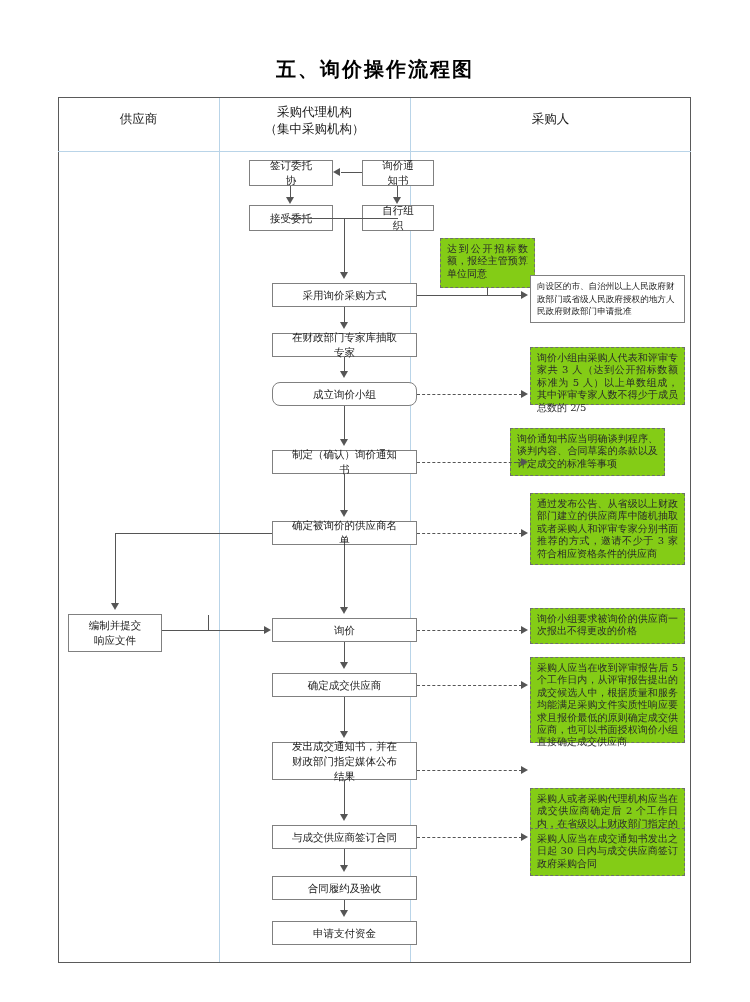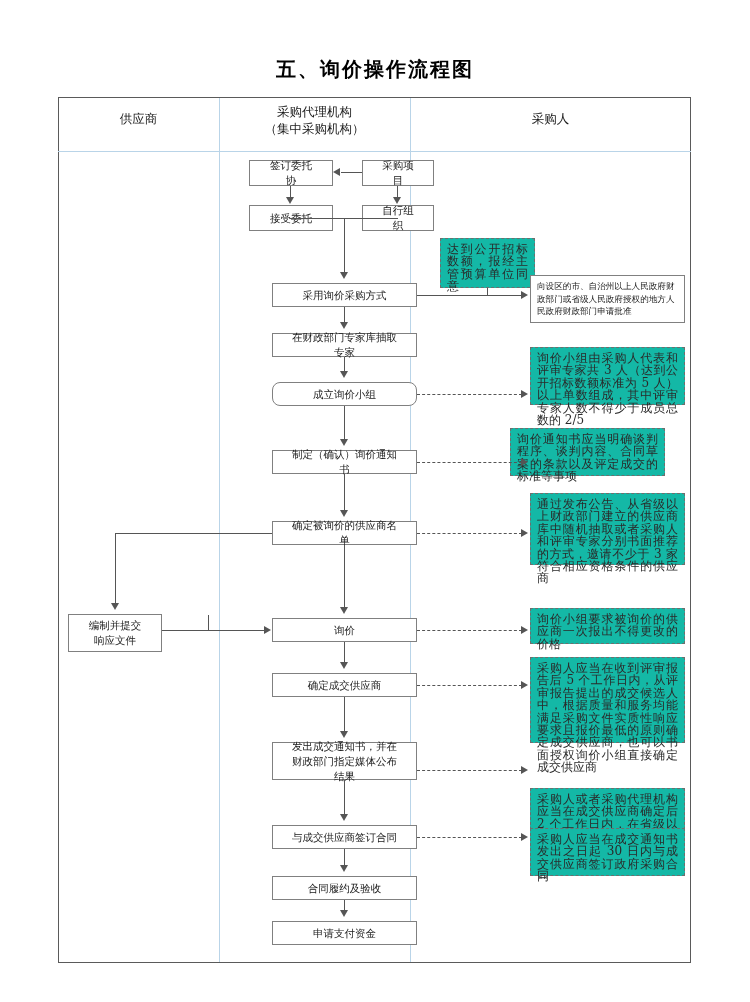--- a/index.html
+++ b/index.html
@@ -45,22 +45,22 @@
     border:1px solid #808080;background:#ffffff;
     display:flex;align-items:center;justify-content:center;text-align:center;
     font-size:10.5px;line-height:15px;color:#1b1b1b;
     font-family:"DejaVu Serif","Liberation Serif",serif;
     padding:2px 15px;
   }
 
   
   .note{
     position:absolute;box-sizing:border-box;
-    border:1px dashed #6e6e6e;background:#14b8a6;
-    font-size:12px;line-height:12.4px;color:#2a2a2a;
+    border:1px dashed #6e6e6e;background:#84cc16;
+    font-size:10px;line-height:12.4px;color:#2a2a2a;
     font-family:"DejaVu Serif","Liberation Serif",serif;
     padding:4px 6px;text-align:justify;
   }
 
   
   .ln{position:absolute;background:#555;}
   .ln.v{width:1.4px;}
   .ln.h{height:1.4px;}
   .dash-h{position:absolute;height:0;border-top:1.3px dashed #555;}
 
@@ -83,21 +83,21 @@
   <div class="vdiv c2"></div>
 
   <div class="colhdr h1">供应商</div>
   <div class="colhdr h2">
     <div>采购代理机构</div>
     <div>（集中采购机构）</div>
   </div>
   <div class="colhdr h3">采购人</div>
 
   <div class="node" style="left:249px;top:160px;width:84px;height:26px;">签订委托协</div>
-  <div class="node" style="left:362px;top:160px;width:72px;height:26px;">采购项目</div>
+  <div class="node" style="left:362px;top:160px;width:72px;height:26px;">询价通知书</div>
   <div class="node" style="left:249px;top:205px;width:84px;height:26px;">接受委托</div>
   <div class="node" style="left:362px;top:205px;width:72px;height:26px;">自行组织</div>
 
   <div class="node" style="left:272px;top:283px;width:145px;height:24px;">采用询价采购方式</div>
   <div class="node" style="left:272px;top:333px;width:145px;height:24px;">在财政部门专家库抽取专家</div>
   <div class="node" style="left:272px;top:382px;width:145px;height:24px;border-radius:8px;">成立询价小组</div>
   <div class="node" style="left:272px;top:450px;width:145px;height:24px;">制定（确认）询价通知书</div>
   <div class="node" style="left:272px;top:521px;width:145px;height:24px;">确定被询价的供应商名单</div>
 
   <div class="node" style="left:68px;top:614px;width:94px;height:38px;">编制并提交响应文件</div>

